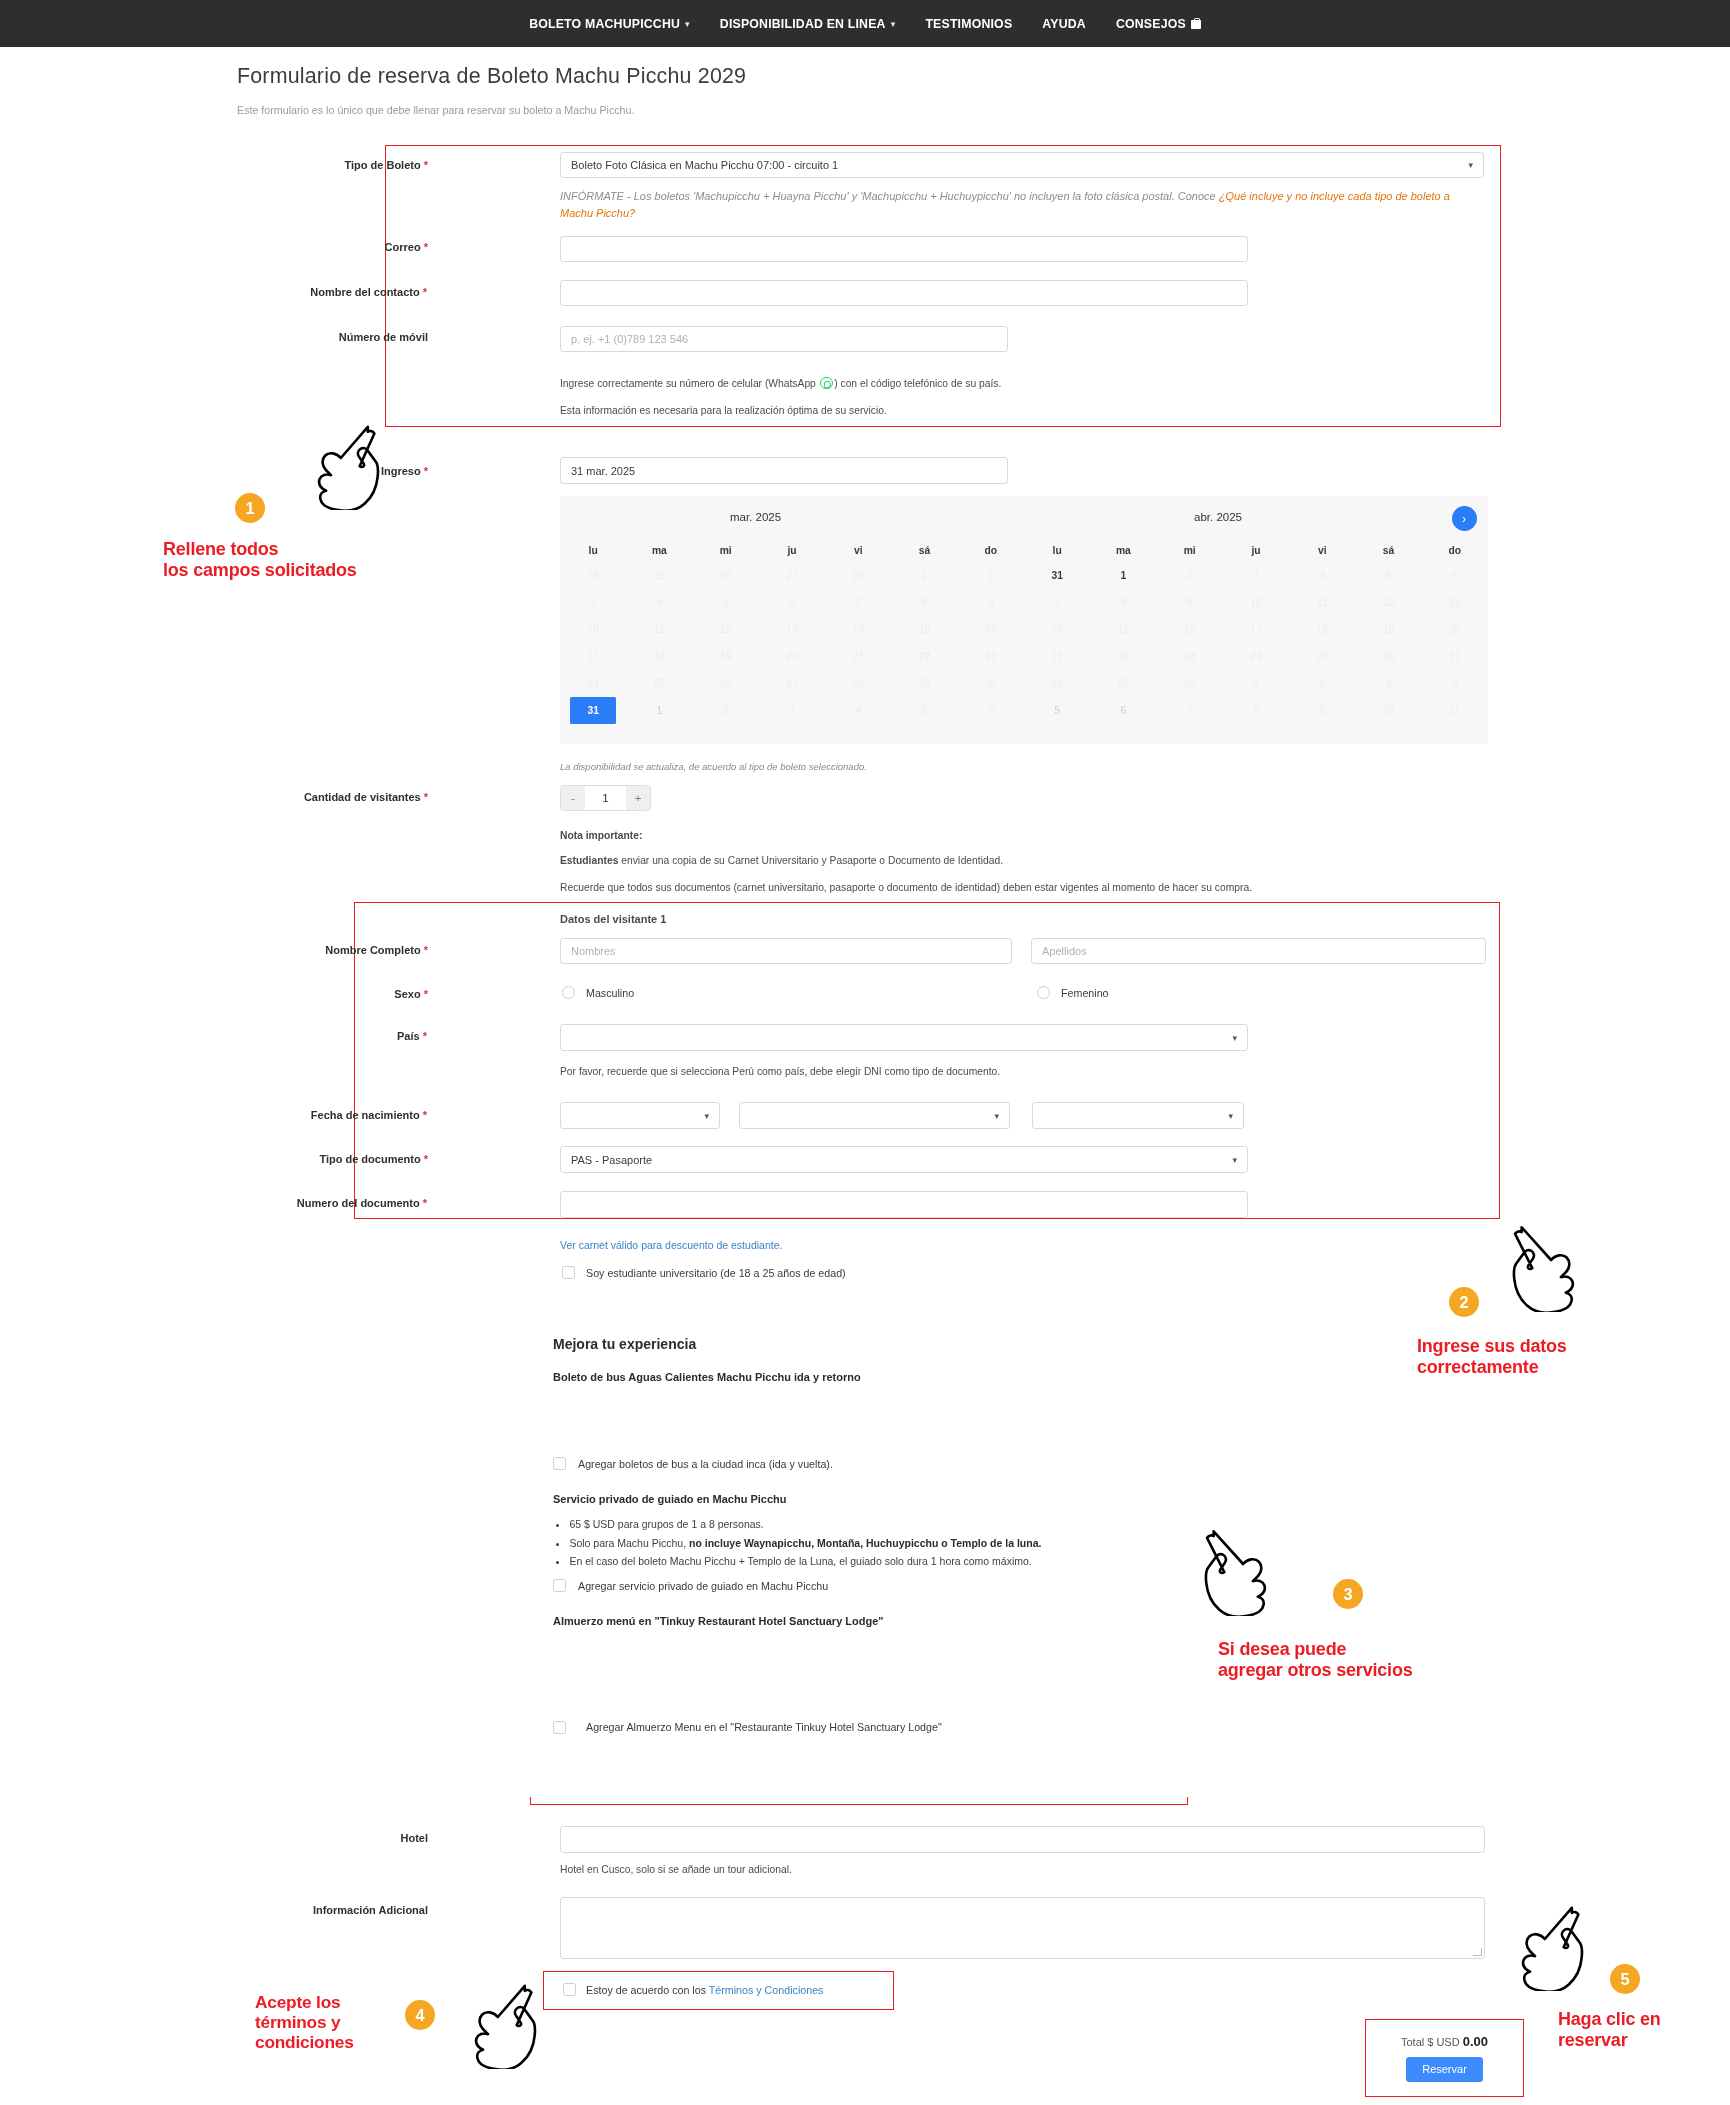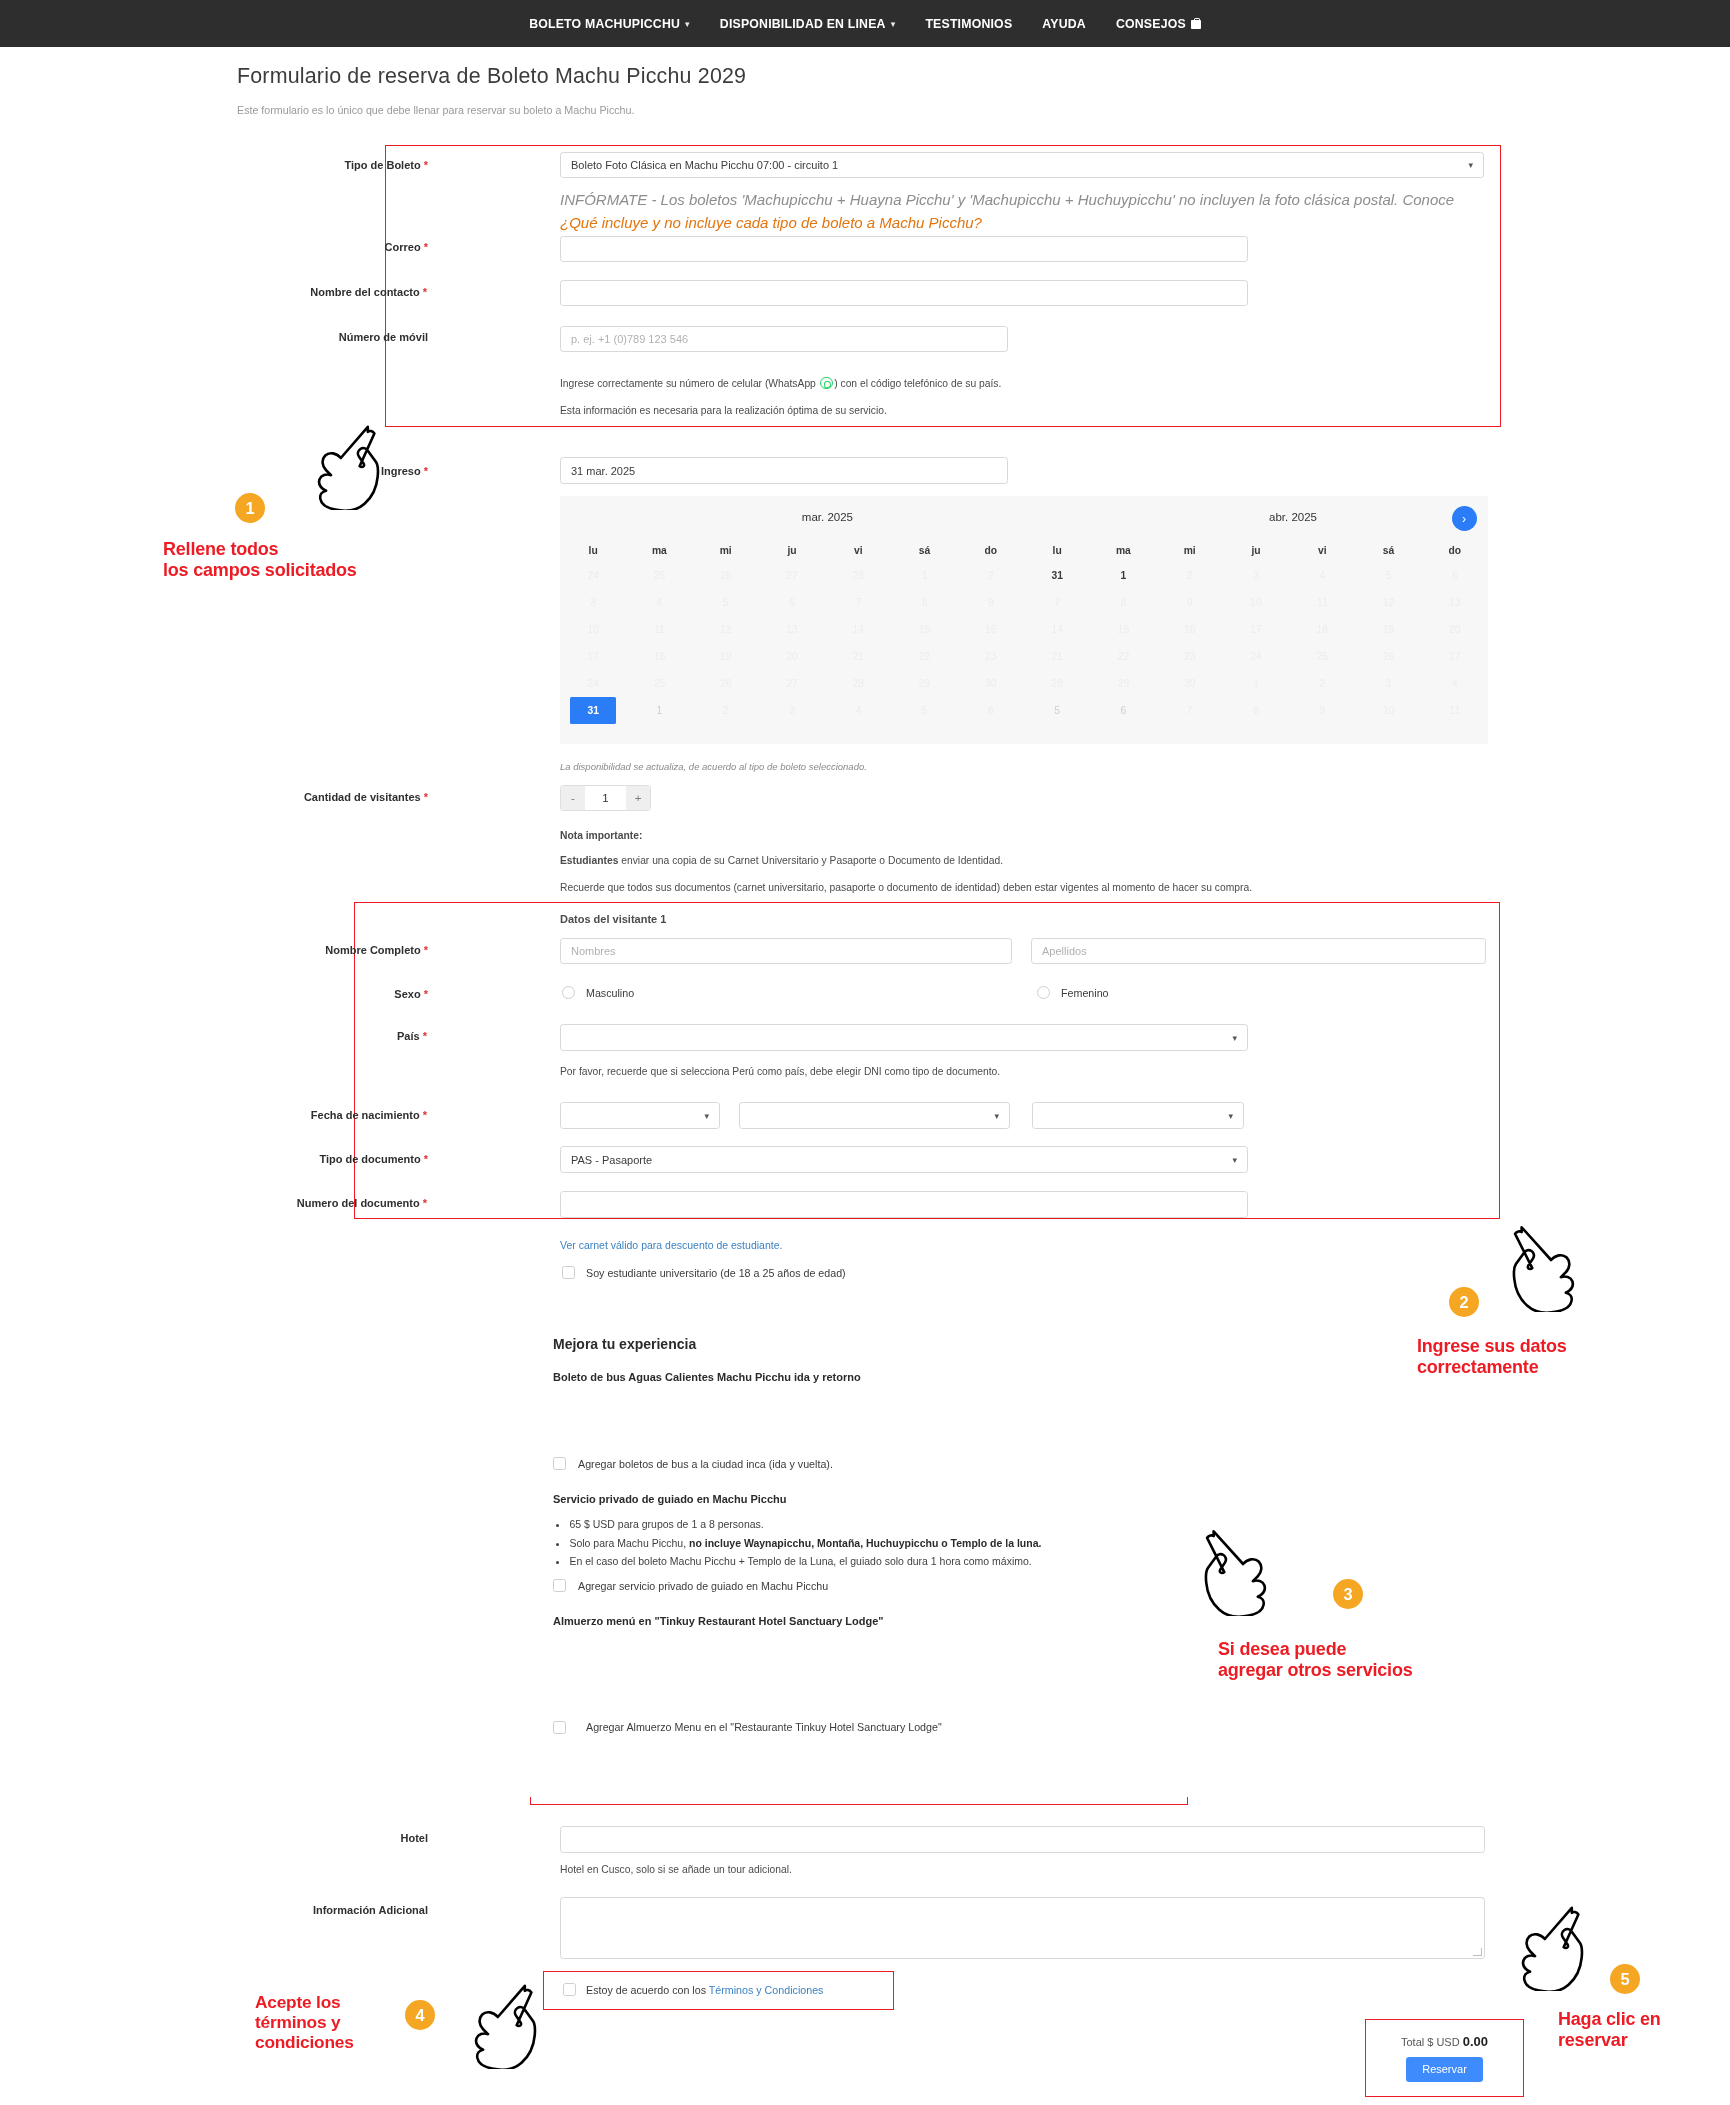--- a/index.html
+++ b/index.html
@@ -63,41 +63,41 @@
   }
   .sel .chev{ font-size:9px; color:#555; }
   .note{ position:absolute; font-size:10.3px; color:#4b4b4b; }
   .note-i{ position:absolute; font-size:9.5px; color:#8a8a8a; font-style:italic; }
 
   
   .redbox{ position:absolute; border:1.6px solid #ed1c24; pointer-events:none; }
 
   
   .hint-orange{
-    position:absolute; font-size:15px; font-style:italic; color:#8d8d8d;
+    position:absolute; font-size:11px; font-style:italic; color:#8d8d8d;
     line-height:1.55;
   }
   .hint-orange a{ color:#e2750f; text-decoration:none; font-style:italic; }
 
   .wa-icon{
     display:inline-block; width:12.3px; height:12.3px; border-radius:50%;
     border:1.3px solid #25d366; position:relative; vertical-align:-2.5px; margin:0 1.6px;
   }
   .wa-icon:after{
     content:""; position:absolute; left:2.9px; top:2.5px; width:5px; height:5px;
     border:1.2px solid #25d366; border-radius:50% 50% 50% 0; transform:rotate(-10deg);
   }
 
   
   .cal{
     position:absolute; left:560px; top:496px; width:928px; height:248px;
     background:#f7f7f7; border-radius:2.5px;
   }
   .cal-mon{
-    position:absolute; top:15px; font-size:11.5px; color:#333; text-align:right; width:123px;
+    position:absolute; top:15px; font-size:11.5px; color:#333; text-align:left; width:123px;
   }
   .cal-next{
     position:absolute; right:11.5px; top:10px; width:25px; height:25px; border-radius:50%;
     background:#2a7cf7; color:#fff; display:flex; align-items:center; justify-content:center;
     font-size:12.3px; cursor:pointer;
   }
   .cal-grid{ position:absolute; left:0; top:43px; width:928px; display:flex; }
   .cal-half{ width:464px; display:grid; grid-template-columns:repeat(7,1fr); }
   .dow{
     font-size:10.3px; font-weight:bold; color:#3a3a3a; text-align:center; height:23px;

